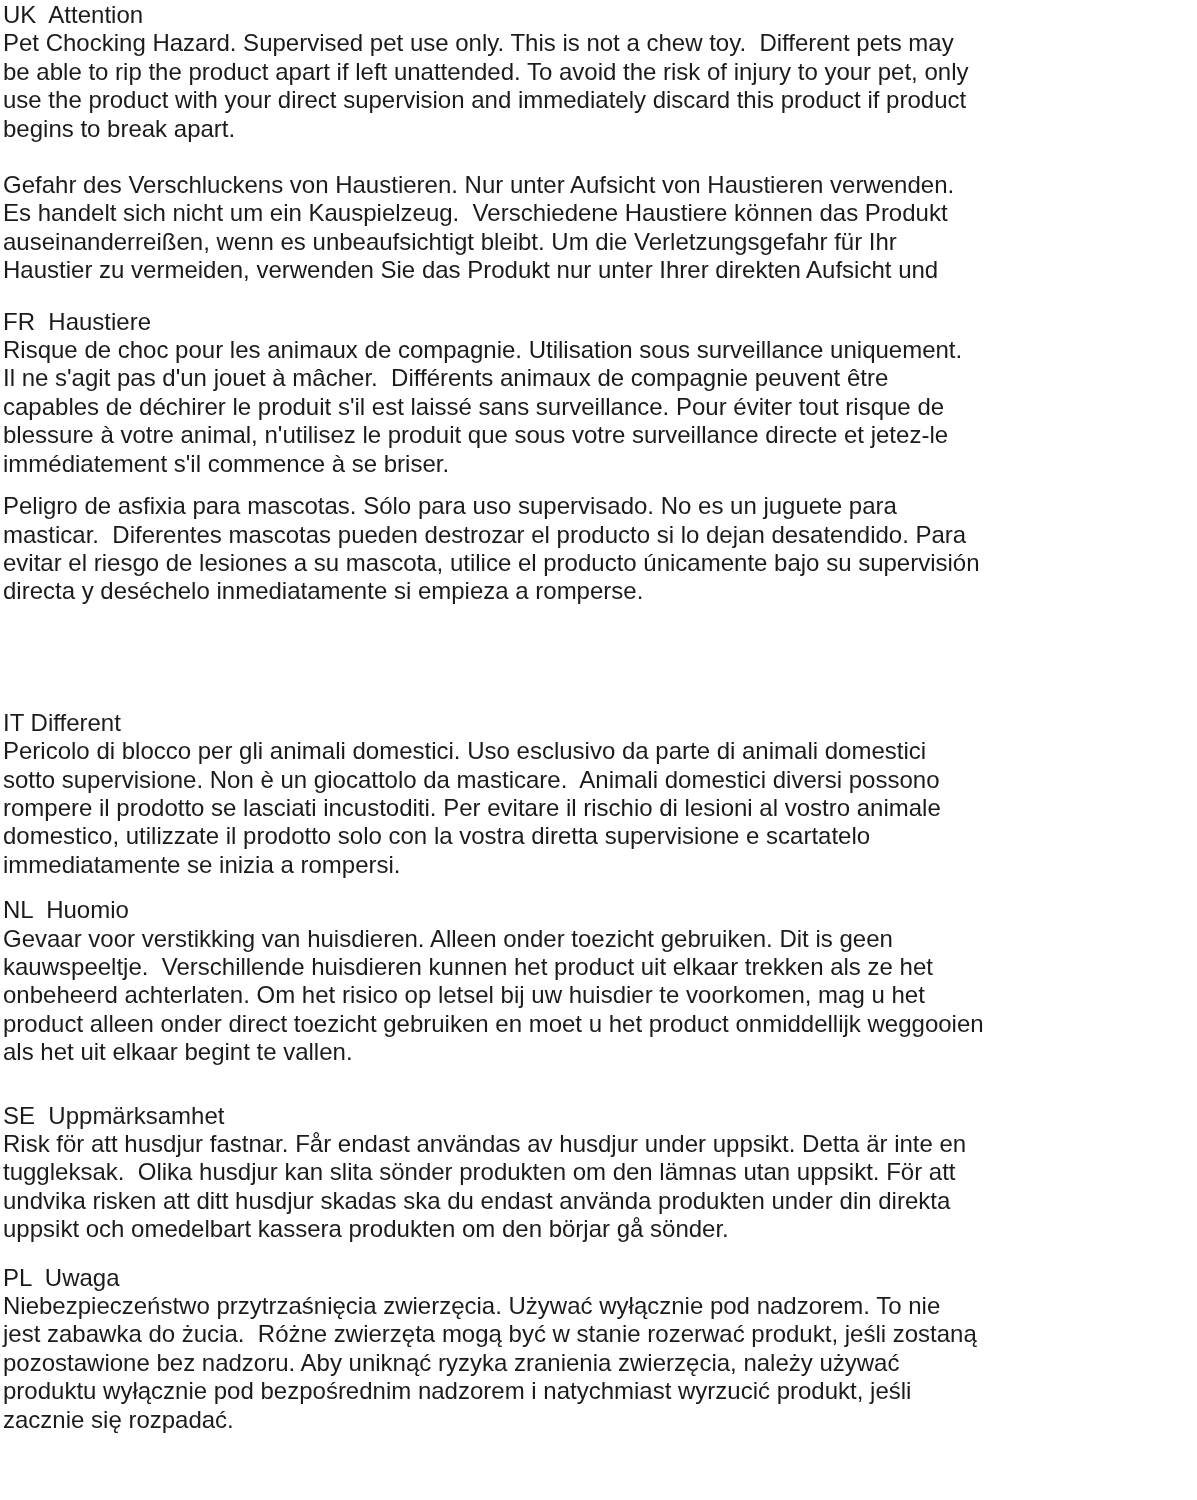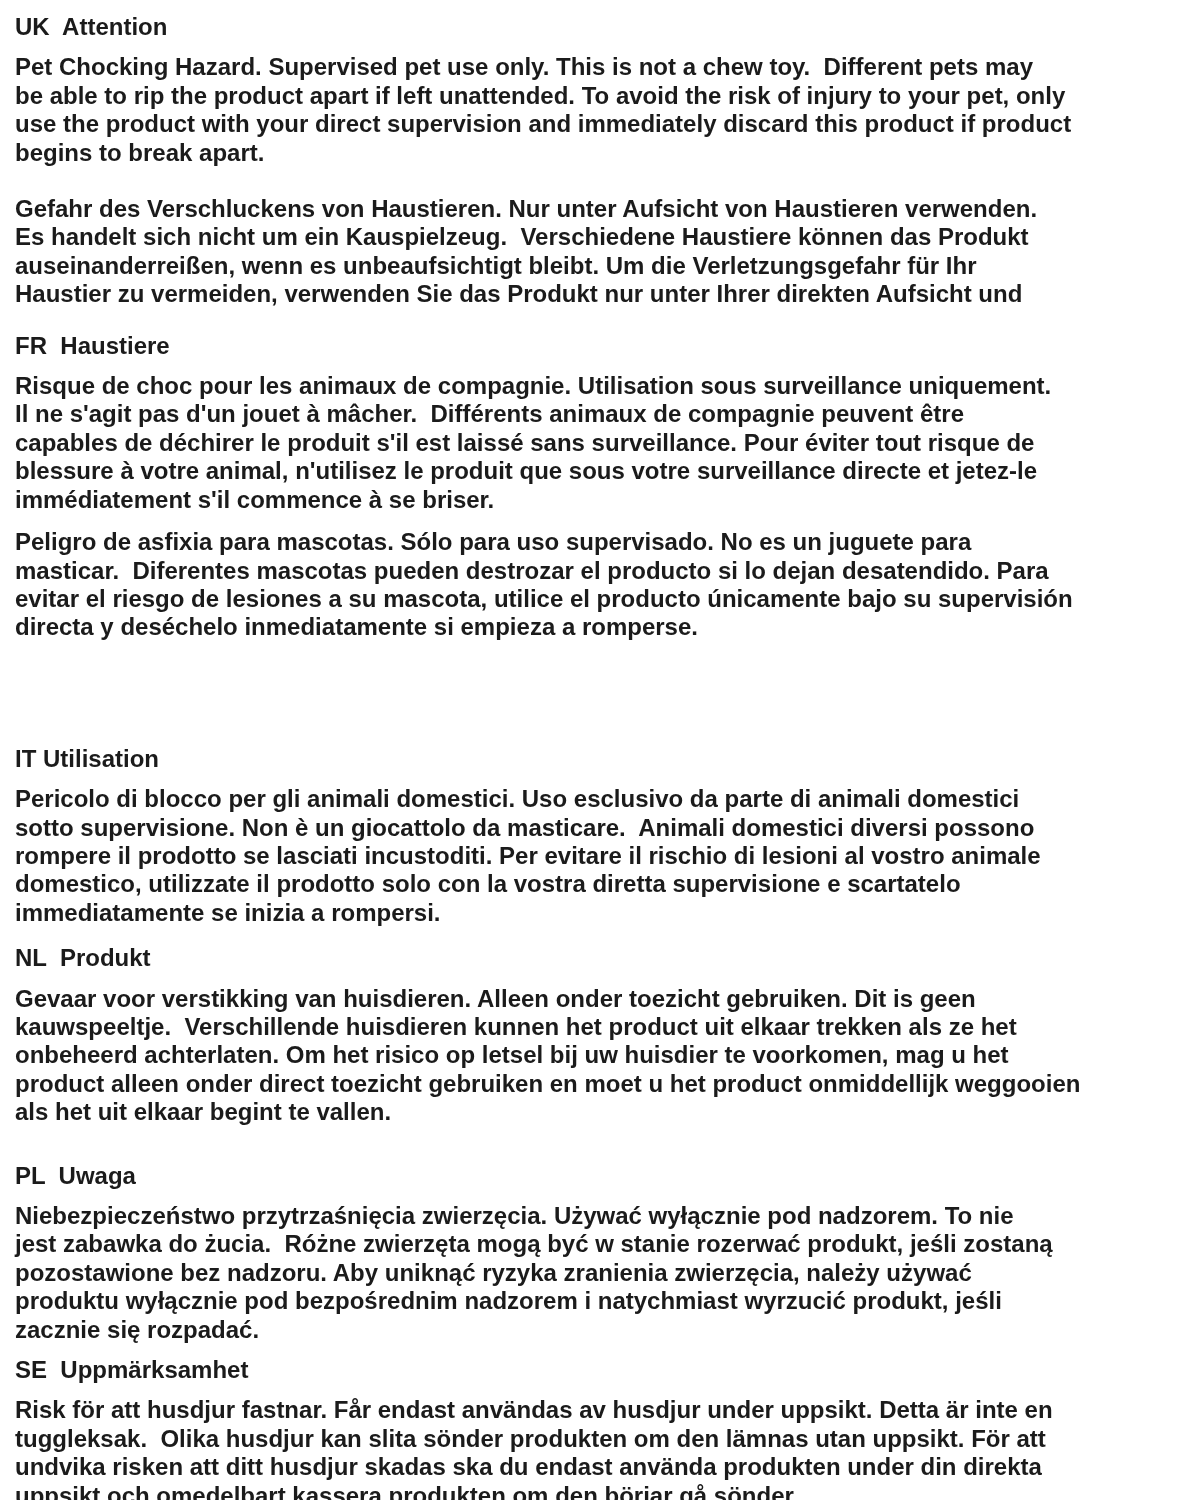--- a/index.html
+++ b/index.html
@@ -17,24 +17,24 @@
     color: #1b1b1b;
     -webkit-font-smoothing: antialiased;
   }
   .doc {
     box-sizing: border-box;
     width: 1197px;
     padding: 1px 6px 0 3px;
   }
   .sec h2,
   .sec p {
-    margin: 12px;
+    margin: 0;
     padding: 0;
     font-size: inherit;
-    font-weight: 700;
+    font-weight: 400;
     line-height: inherit;
     white-space: pre-wrap;
   }
   
   .s-uk { margin-bottom: 28px; }
   .s-de { margin-bottom: 23px; }
   .s-fr { margin-bottom: 14px; }
   .s-es { margin-bottom: 103px; }
   .s-it { margin-bottom: 17px; }
   .s-nl { margin-bottom: 35px; }
@@ -71,47 +71,47 @@
   </section>
 
   <section class="sec s-es">
     <p>Peligro de asfixia para mascotas. Sólo para uso supervisado. No es un juguete para
 masticar.  Diferentes mascotas pueden destrozar el producto si lo dejan desatendido. Para
 evitar el riesgo de lesiones a su mascota, utilice el producto únicamente bajo su supervisión
 directa y deséchelo inmediatamente si empieza a romperse.</p>
   </section>
 
   <section class="sec s-it">
-    <h2>IT Utilisation</h2>
+    <h2>IT Different</h2>
     <p>Pericolo di blocco per gli animali domestici. Uso esclusivo da parte di animali domestici
 sotto supervisione. Non è un giocattolo da masticare.  Animali domestici diversi possono
 rompere il prodotto se lasciati incustoditi. Per evitare il rischio di lesioni al vostro animale
 domestico, utilizzate il prodotto solo con la vostra diretta supervisione e scartatelo
 immediatamente se inizia a rompersi.</p>
   </section>
 
   <section class="sec s-nl">
-    <h2>NL  Produkt</h2>
+    <h2>NL  Huomio</h2>
     <p>Gevaar voor verstikking van huisdieren. Alleen onder toezicht gebruiken. Dit is geen
 kauwspeeltje.  Verschillende huisdieren kunnen het product uit elkaar trekken als ze het
 onbeheerd achterlaten. Om het risico op letsel bij uw huisdier te voorkomen, mag u het
 product alleen onder direct toezicht gebruiken en moet u het product onmiddellijk weggooien
 als het uit elkaar begint te vallen.</p>
+  </section>
+
+  <section class="sec s-se">
+    <h2>SE  Uppmärksamhet</h2>
+    <p>Risk för att husdjur fastnar. Får endast användas av husdjur under uppsikt. Detta är inte en
+tuggleksak.  Olika husdjur kan slita sönder produkten om den lämnas utan uppsikt. För att
+undvika risken att ditt husdjur skadas ska du endast använda produkten under din direkta
+uppsikt och omedelbart kassera produkten om den börjar gå sönder.</p>
   </section>
 
   <section class="sec s-pl">
     <h2>PL  Uwaga</h2>
     <p>Niebezpieczeństwo przytrzaśnięcia zwierzęcia. Używać wyłącznie pod nadzorem. To nie
 jest zabawka do żucia.  Różne zwierzęta mogą być w stanie rozerwać produkt, jeśli zostaną
 pozostawione bez nadzoru. Aby uniknąć ryzyka zranienia zwierzęcia, należy używać
 produktu wyłącznie pod bezpośrednim nadzorem i natychmiast wyrzucić produkt, jeśli
 zacznie się rozpadać.</p>
   </section>
 
-  <section class="sec s-se">
-    <h2>SE  Uppmärksamhet</h2>
-    <p>Risk för att husdjur fastnar. Får endast användas av husdjur under uppsikt. Detta är inte en
-tuggleksak.  Olika husdjur kan slita sönder produkten om den lämnas utan uppsikt. För att
-undvika risken att ditt husdjur skadas ska du endast använda produkten under din direkta
-uppsikt och omedelbart kassera produkten om den börjar gå sönder.</p>
-  </section>
-
 </div>
 
 </body></html>

